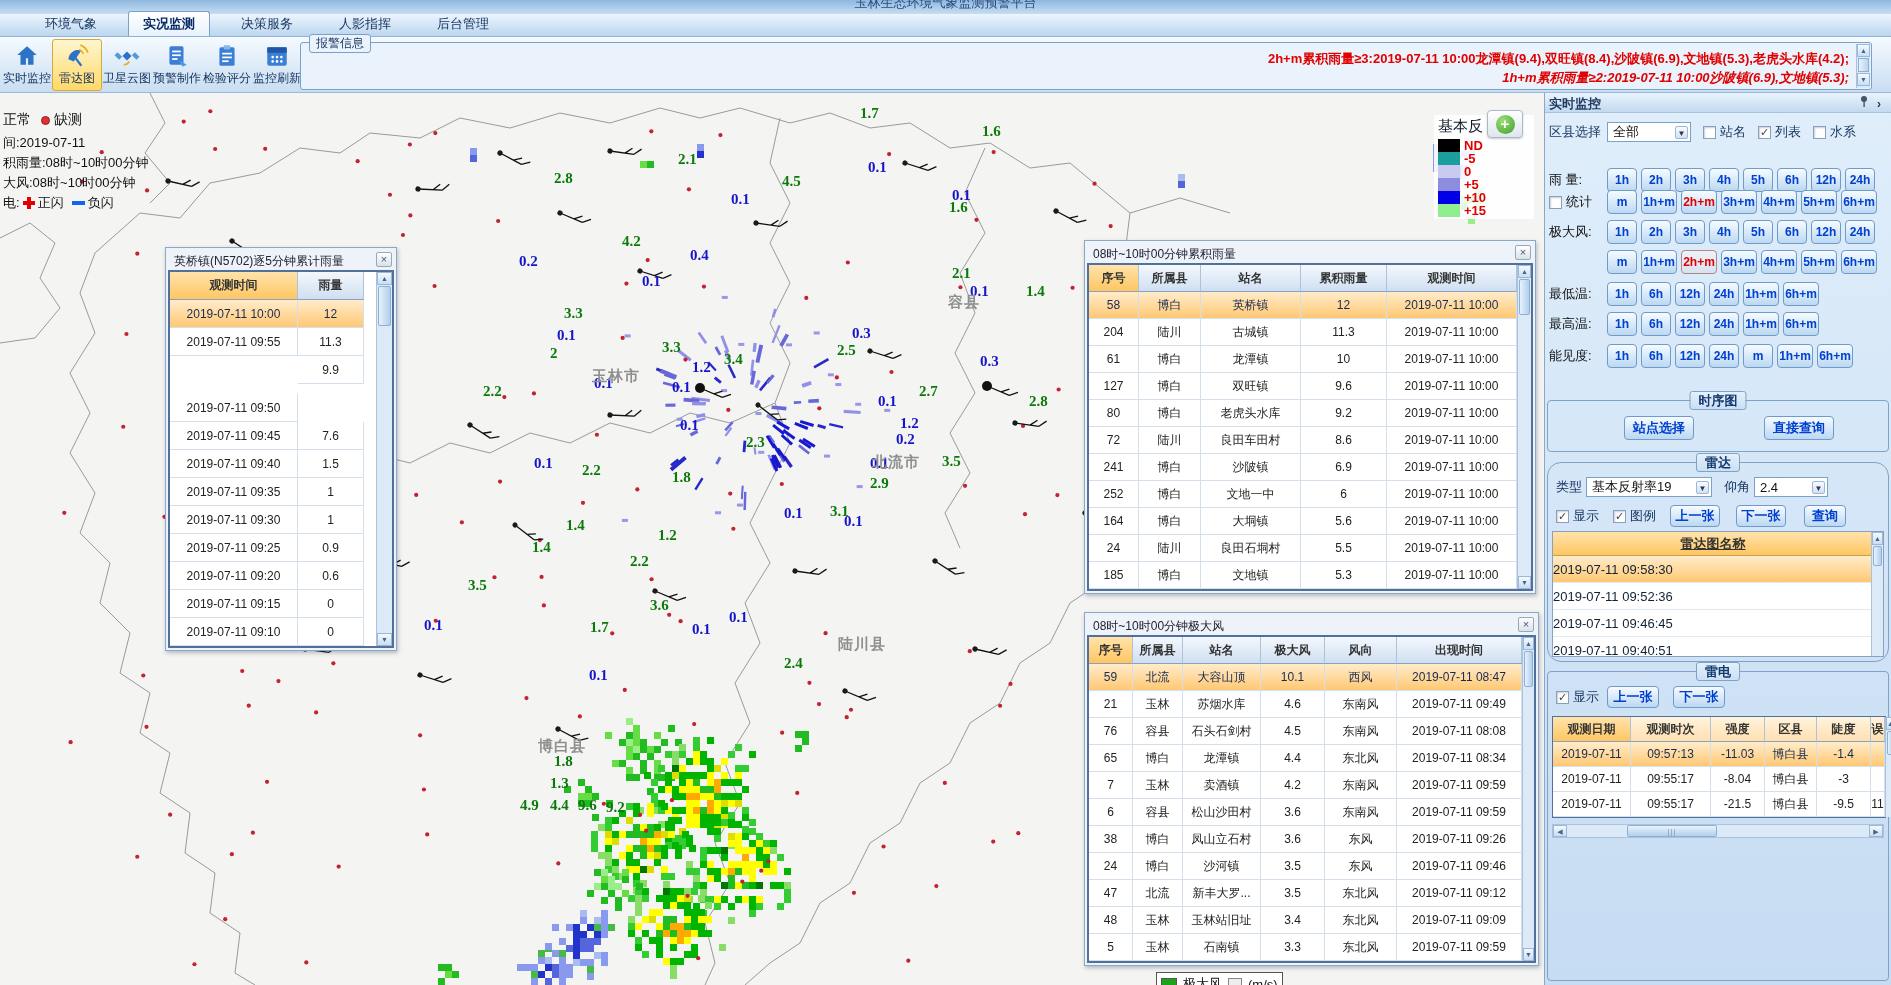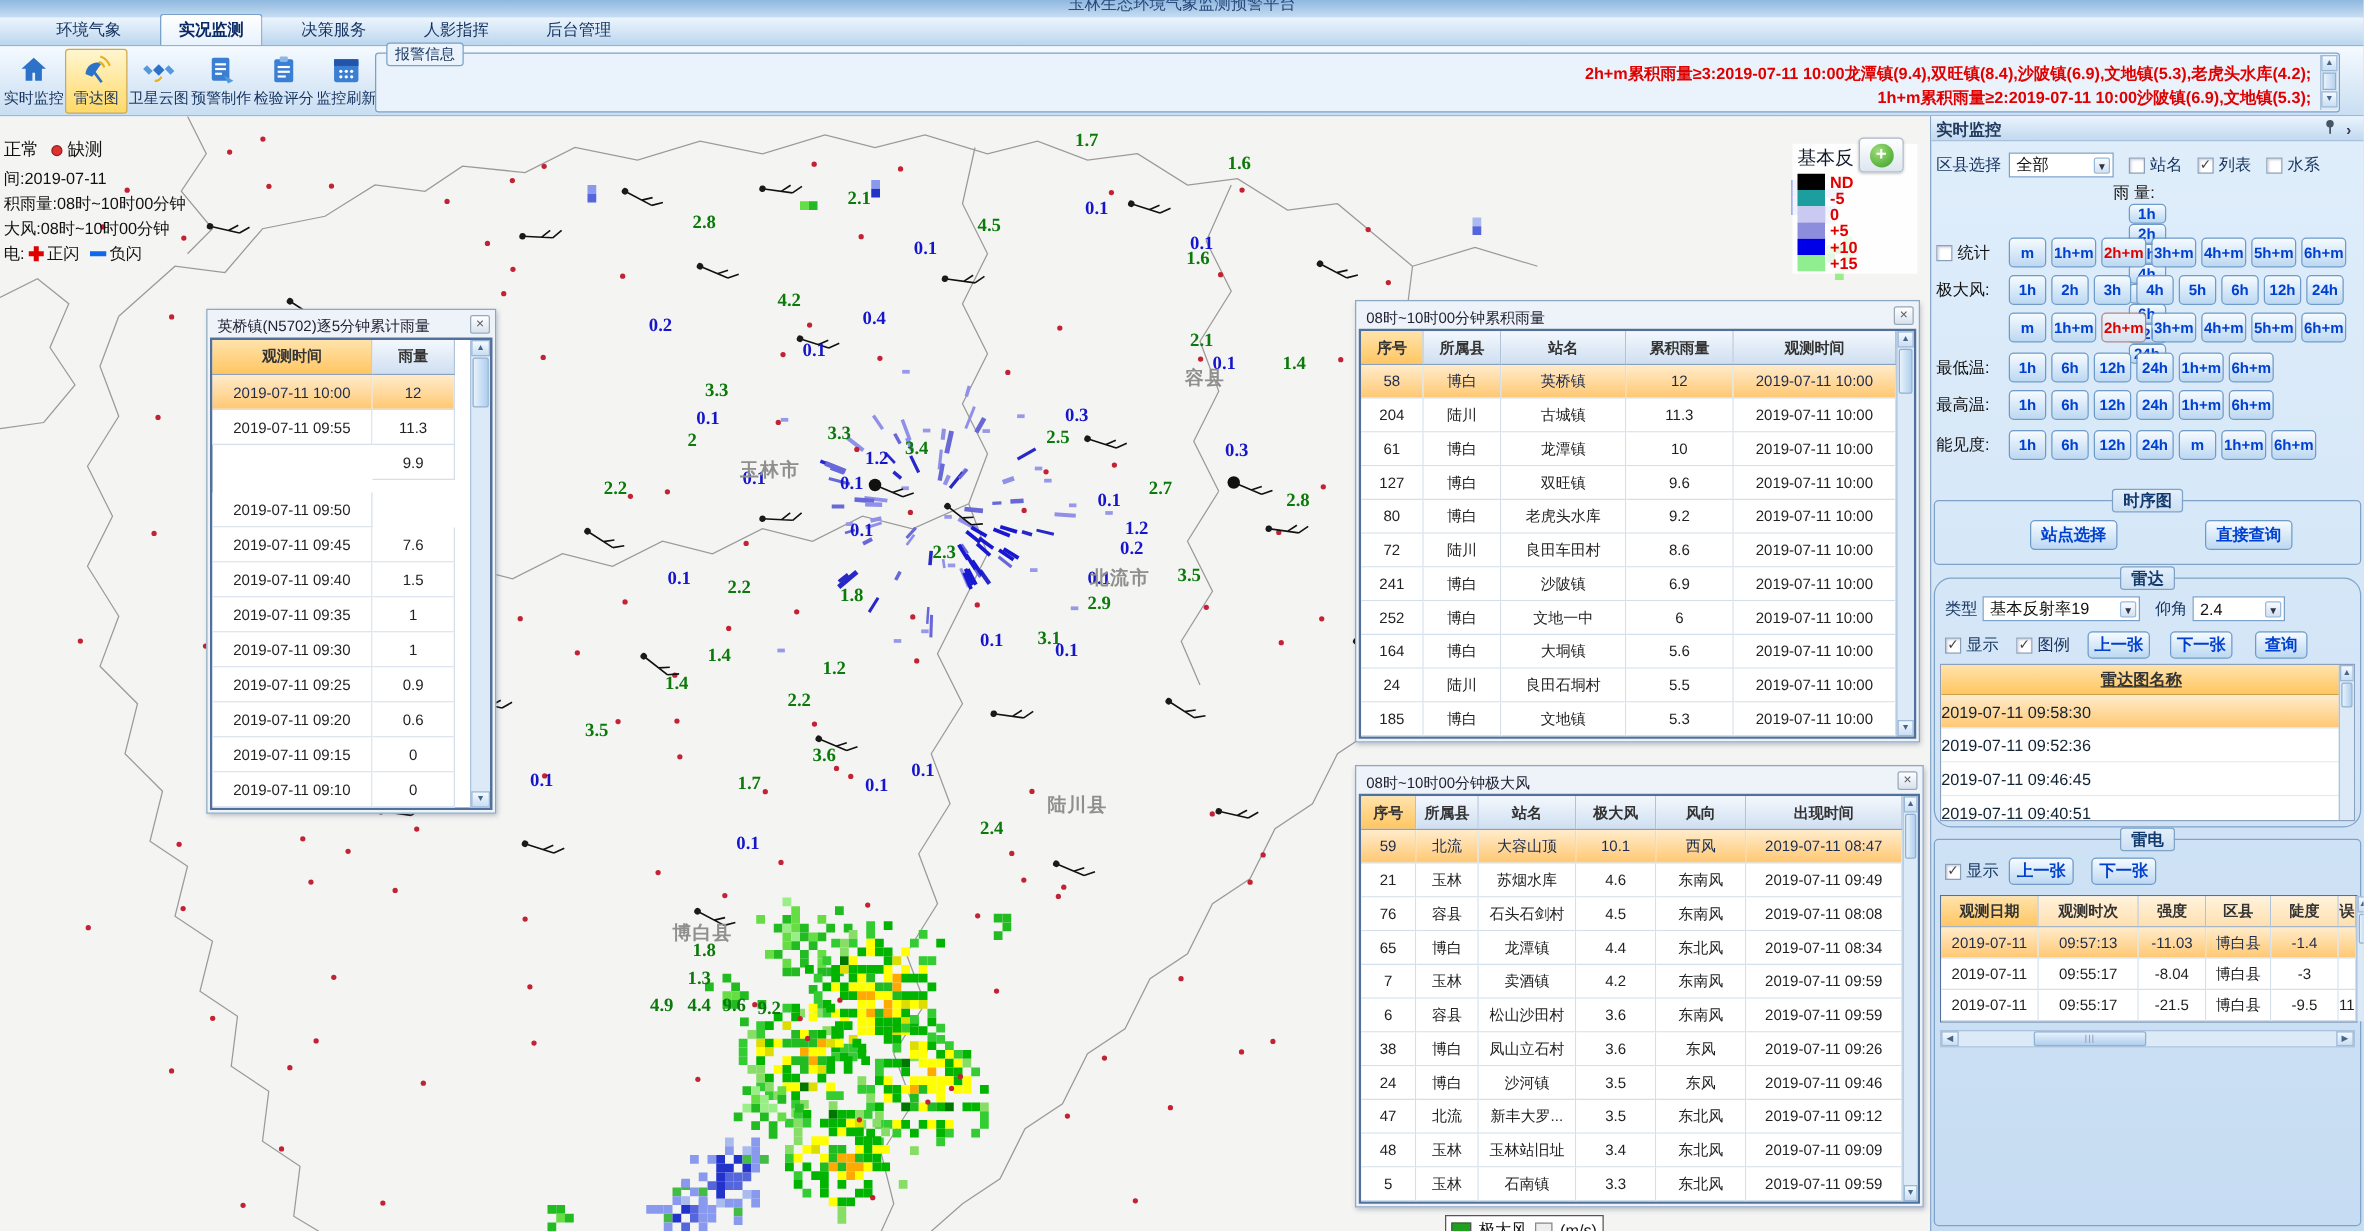--- a/index.html
+++ b/index.html
@@ -16,21 +16,21 @@
   #toolbar { position:absolute; left:0; top:37px; width:100%; height:56px; background:linear-gradient(#f5faff,#c9def2); border-bottom:1px solid #9ab8d8; }
   #toolbar-items { position:absolute; left:2px; top:2px; height:52px; display:flex; }
   .tool { width:50px; height:52px; text-align:center; font-size:12px; color:#15335e; padding-top:3px; border:1px solid transparent; border-radius:3px; }
   .tool .ticon { width:26px; height:26px; margin:0 auto 1px auto; }
   .tool.active { background:linear-gradient(#fff6d0,#ffd968); border-color:#d8a838; }
   .tool svg { width:26px; height:26px; }
 
   #alarm-box { position:absolute; left:300px; top:5px; width:1572px; height:48px; border:1px solid #7aa2c8; border-radius:3px; background:#eaf3fc; }
   #alarm-label { position:absolute; left:8px; top:-9px; padding:0 6px; font-size:12px; color:#15335e; background:#eaf3fc; border:1px solid #7aa2c8; border-radius:3px; }
   .alarm-line { position:absolute; right:22px; text-align:right; font-size:13px; font-weight:bold; color:#e00000; white-space:nowrap; }
-  #alarm-line1 { top:7px; } #alarm-line2 { top:26px; }
+  #alarm-line1 { top:7px; } #alarm-line2 { top:26px;font-style:italic; }
   #alarm-scroll { position:absolute; right:1px; top:1px; width:14px; height:44px; background:#dce9f6; border-left:1px solid #aac2dc; }
   .sarrow { height:13px; background:linear-gradient(#f4f9ff,#cadef2); border:1px solid #9ab8d8; color:#446688; font-size:7px; text-align:center; line-height:12px; }
   #alarm-scroll .sthumb { margin:1px; height:14px; background:linear-gradient(90deg,#e8f2fc,#b8d4ee); border:1px solid #8fb0d0; }
 
   
   #map { position:absolute; left:0; top:93px; width:1544px; height:892px; background:#f4f4f2; overflow:hidden; }
   #map-svg { position:absolute; left:0; top:0; }
   .gval { position:absolute; font-family:"Liberation Serif","DejaVu Serif",serif; font-size:15px; font-weight:bold; color:#0b7a0b; white-space:nowrap; }
   .bval { position:absolute; font-family:"Liberation Serif","DejaVu Serif",serif; font-size:15px; font-weight:bold; color:#1515cc; white-space:nowrap; }
   .city { position:absolute; font-size:15px; font-weight:bold; color:#8f8f8f; letter-spacing:1px; white-space:nowrap; }
@@ -1527,21 +1527,21 @@
       <span id="sb-district-checks" style="display:flex;align-items:center;margin-left:12px;">
           <span class="chk"></span>
           <span class="chk-lb" style="margin-right: 12px;">站名</span>
           <span class="chk">✓</span>
           <span class="chk-lb" style="margin-right: 12px;">列表</span>
           <span class="chk"></span>
           <span class="chk-lb" style="margin-right: 12px;">水系</span>
         </span>
     </div>
     <div id="sb-btnrows">
-        <div class="btnrow" style="top: 52px; flex-direction: column;">
+        <div class="btnrow" style="top: 74px;">
           <span class="rowlab">雨 量:</span>
           <div class="sbtn w30">1h</div>
           <div class="sbtn w30">2h</div>
           <div class="sbtn w30">3h</div>
           <div class="sbtn w30">4h</div>
           <div class="sbtn w30">5h</div>
           <div class="sbtn w30">6h</div>
           <div class="sbtn w30">12h</div>
           <div class="sbtn w30">24h</div>
         </div>

